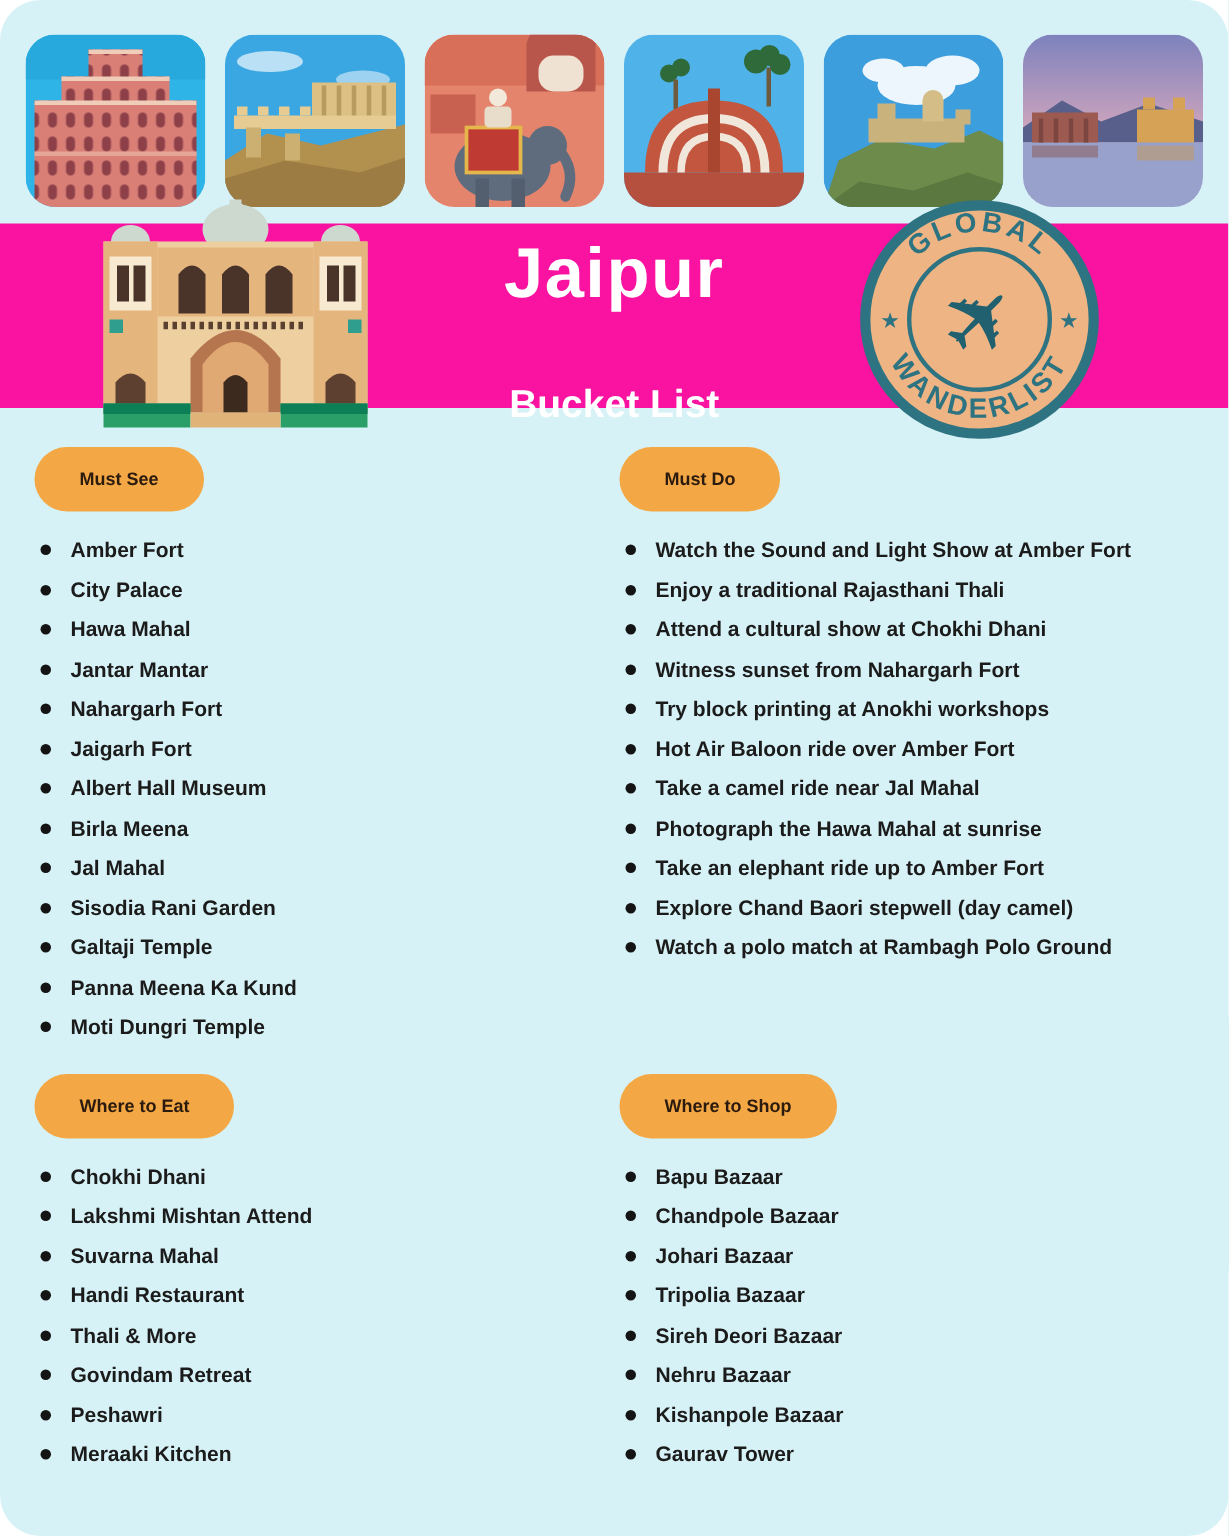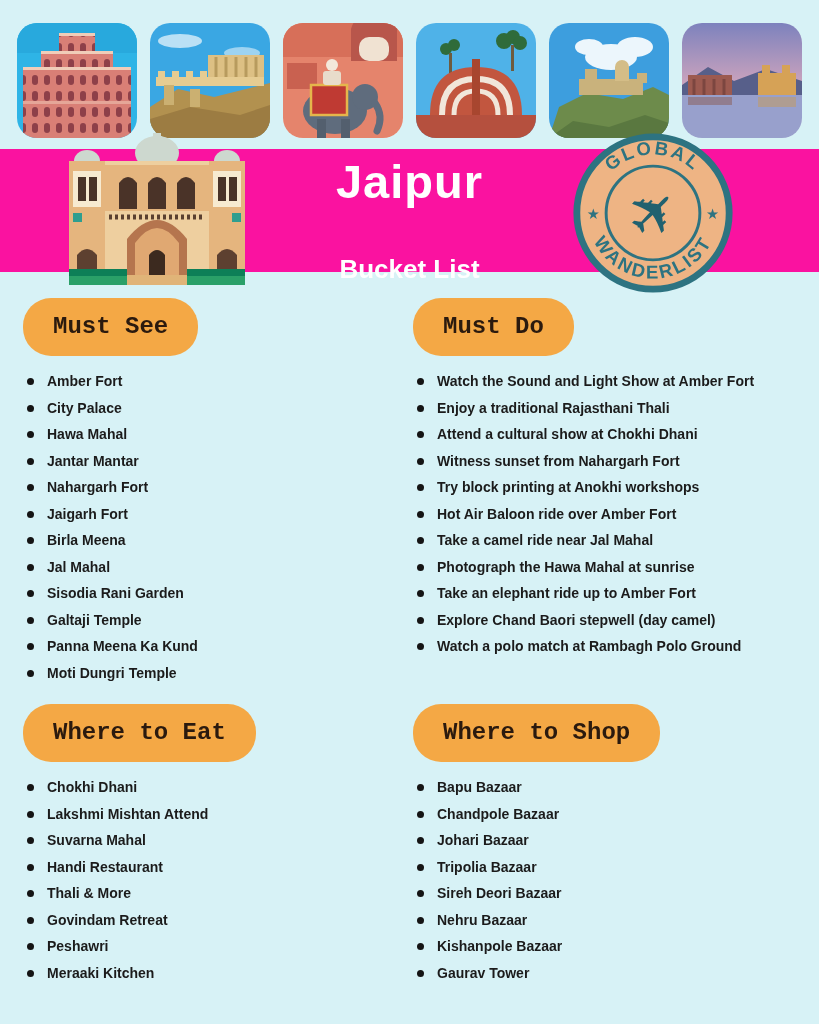--- a/index.html
+++ b/index.html
@@ -11,21 +11,21 @@
     --title-text:#ffffff;
     --badge-tan:#eeb484;
     --badge-teal:#2d7381;
     --badge-plane:#21616f;
   }
   *{margin:0;padding:0;box-sizing:border-box;}
   html,body{width:819px;}
   body{font-family:"Liberation Sans",sans-serif;}
   .page{
     position:relative;width:819px;height:1024px;
-    background:var(--background);overflow:hidden;
+    background:var(--background);overflow:hidden;border-radius:27px;
   }
   
   .photo-strip{
     display:flex;justify-content:center;gap:13px;
     padding-top:23px;height:138px;position:relative;z-index:1;
   }
   .photo{
     width:120px;height:115px;border-radius:20px;overflow:hidden;
     flex:0 0 auto;box-shadow:0 0 0 1px rgba(255,255,255,.5) inset;
   }
@@ -56,22 +56,22 @@
   
   .content{
     position:relative;z-index:1;
     display:grid;grid-template-columns:390px 1fr;
     padding:0 0 0 23px;
   }
   .section{min-width:0;padding-right:14px;}
   .pill{
     display:inline-block;margin-top:26px;
     background:var(--pill);color:var(--pill-text);
-    font-size:24px;font-weight:bold;
-    padding:14px 30px;border-radius:28px;line-height:1.25;font-family:Liberation Mono, monospace;
+    font-size:12px;font-weight:bold;
+    padding:14px 30px;border-radius:28px;line-height:1.25;
   }
   .row2 .pill{margin-top:18px;}
   ul.bullet-list{list-style:none;margin-top:12px;}
   ul.bullet-list li{
     position:relative;padding-left:24px;
     font-size:14px;font-weight:bold;color:var(--list-text);
     line-height:26.5px;
   }
   ul.bullet-list li::before{
     content:"";position:absolute;left:4px;top:10px;
@@ -280,20 +280,21 @@
 
     <section class="section row1">
       <div class="pill">Must See</div>
       <ul class="bullet-list">
           <li>Amber Fort</li>
           <li>City Palace</li>
           <li>Hawa Mahal</li>
           <li>Jantar Mantar</li>
           <li>Nahargarh Fort</li>
           <li>Jaigarh Fort</li>
+          <li>Albert Hall Museum</li>
           <li>Birla Meena</li>
           <li>Jal Mahal</li>
           <li>Sisodia Rani Garden</li>
           <li>Galtaji Temple</li>
           <li>Panna Meena Ka Kund</li>
           <li>Moti Dungri Temple</li>
         </ul>
     </section>
 
     <section class="section row1">

